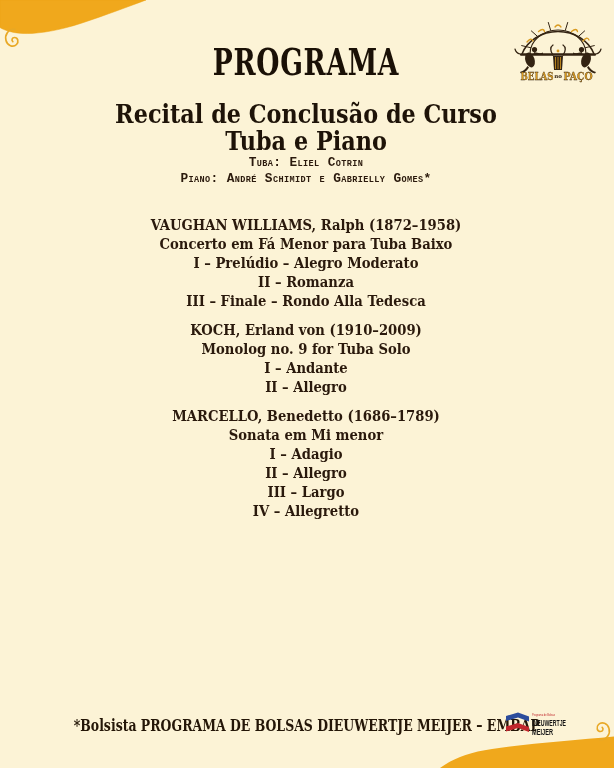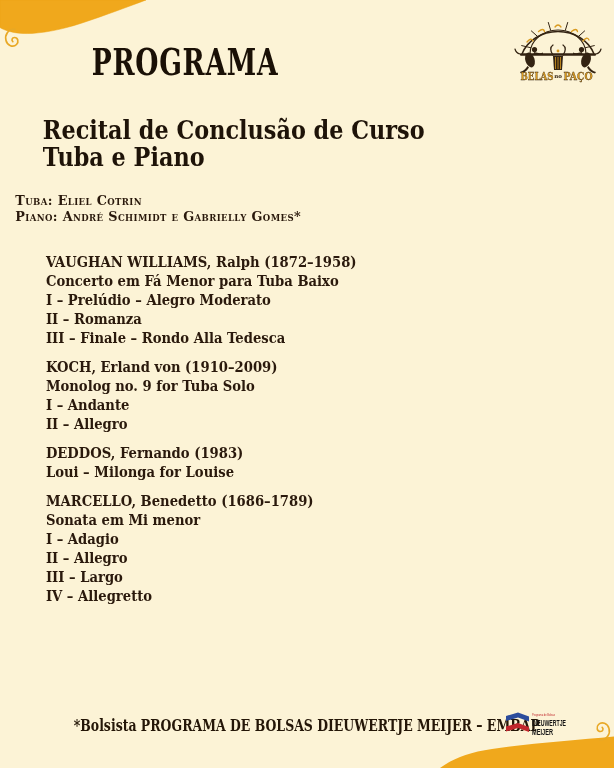--- a/index.html
+++ b/index.html
@@ -11,38 +11,38 @@
     font-family:"DejaVu Serif", serif;
     color:#241607;
   }
   .deco{position:absolute;pointer-events:none;}
   .deco.top-left{left:0;top:0;}
   .deco.bottom-right{right:0;bottom:0;}
   .deco.curl-tl{left:3px;top:27px;}
   .deco.curl-br{right:2px;bottom:25px;}
 
   .brand-logo{position:absolute;left:514px;top:18px;width:88px;height:66px;}
-  .content{position:absolute;left:0;top:0;width:612px;text-align:left;}
+  .content{position:absolute;left:0;top:0;width:612px;text-align:center;}
 
   .line{display:block;transform-origin:50% 50%;}
 
   .title{
     margin-top:42px;
     font-size:38px;font-weight:bold;line-height:40px;
     color:#1a1006;
     transform:scaleX(0.70);
     letter-spacing:1px;
   }
-  .subtitle-wrap{margin-top:35px;}
+  .subtitle-wrap{margin-top:19px;}
   .subtitle{
     font-size:26px;font-weight:bold;line-height:27px;
     color:#1e1308;
     transform:scaleX(0.86);
   }
-  .performers-wrap{margin-top:21px;}
+  .performers-wrap{font-family:Liberation Mono, monospace;}
   .performer{
     font-size:13.5px;font-weight:bold;line-height:16px;
     font-variant:small-caps;
     color:#2a190c;
     transform:scaleX(0.95);
     letter-spacing:0.4px;
   }
   .program-wrap{margin-top:28px;}
   .program-block{margin-bottom:10px;}
   .p-line{
@@ -164,24 +164,20 @@
 
 
 
       <div class="program-block">
         <div class="line p-line">KOCH, Erland von (1910–2009)</div>
         <div class="line p-line">Monolog no. 9 for Tuba Solo</div>
         <div class="line p-line">I – Andante</div>
         <div class="line p-line">II – Allegro</div>
       </div>
 
-      <div class="program-block">
-        <div class="line p-line">DEDDOS, Fernando (1983)</div>
-        <div class="line p-line">Loui – Milonga for Louise</div>
-      </div>
 
       <div class="program-block">
         <div class="line p-line">MARCELLO, Benedetto (1686–1789)</div>
         <div class="line p-line">Sonata em Mi menor</div>
         <div class="line p-line">I – Adagio</div>
         <div class="line p-line">II – Allegro</div>
         <div class="line p-line">III – Largo</div>
         <div class="line p-line">IV – Allegretto</div>
       </div>
 

